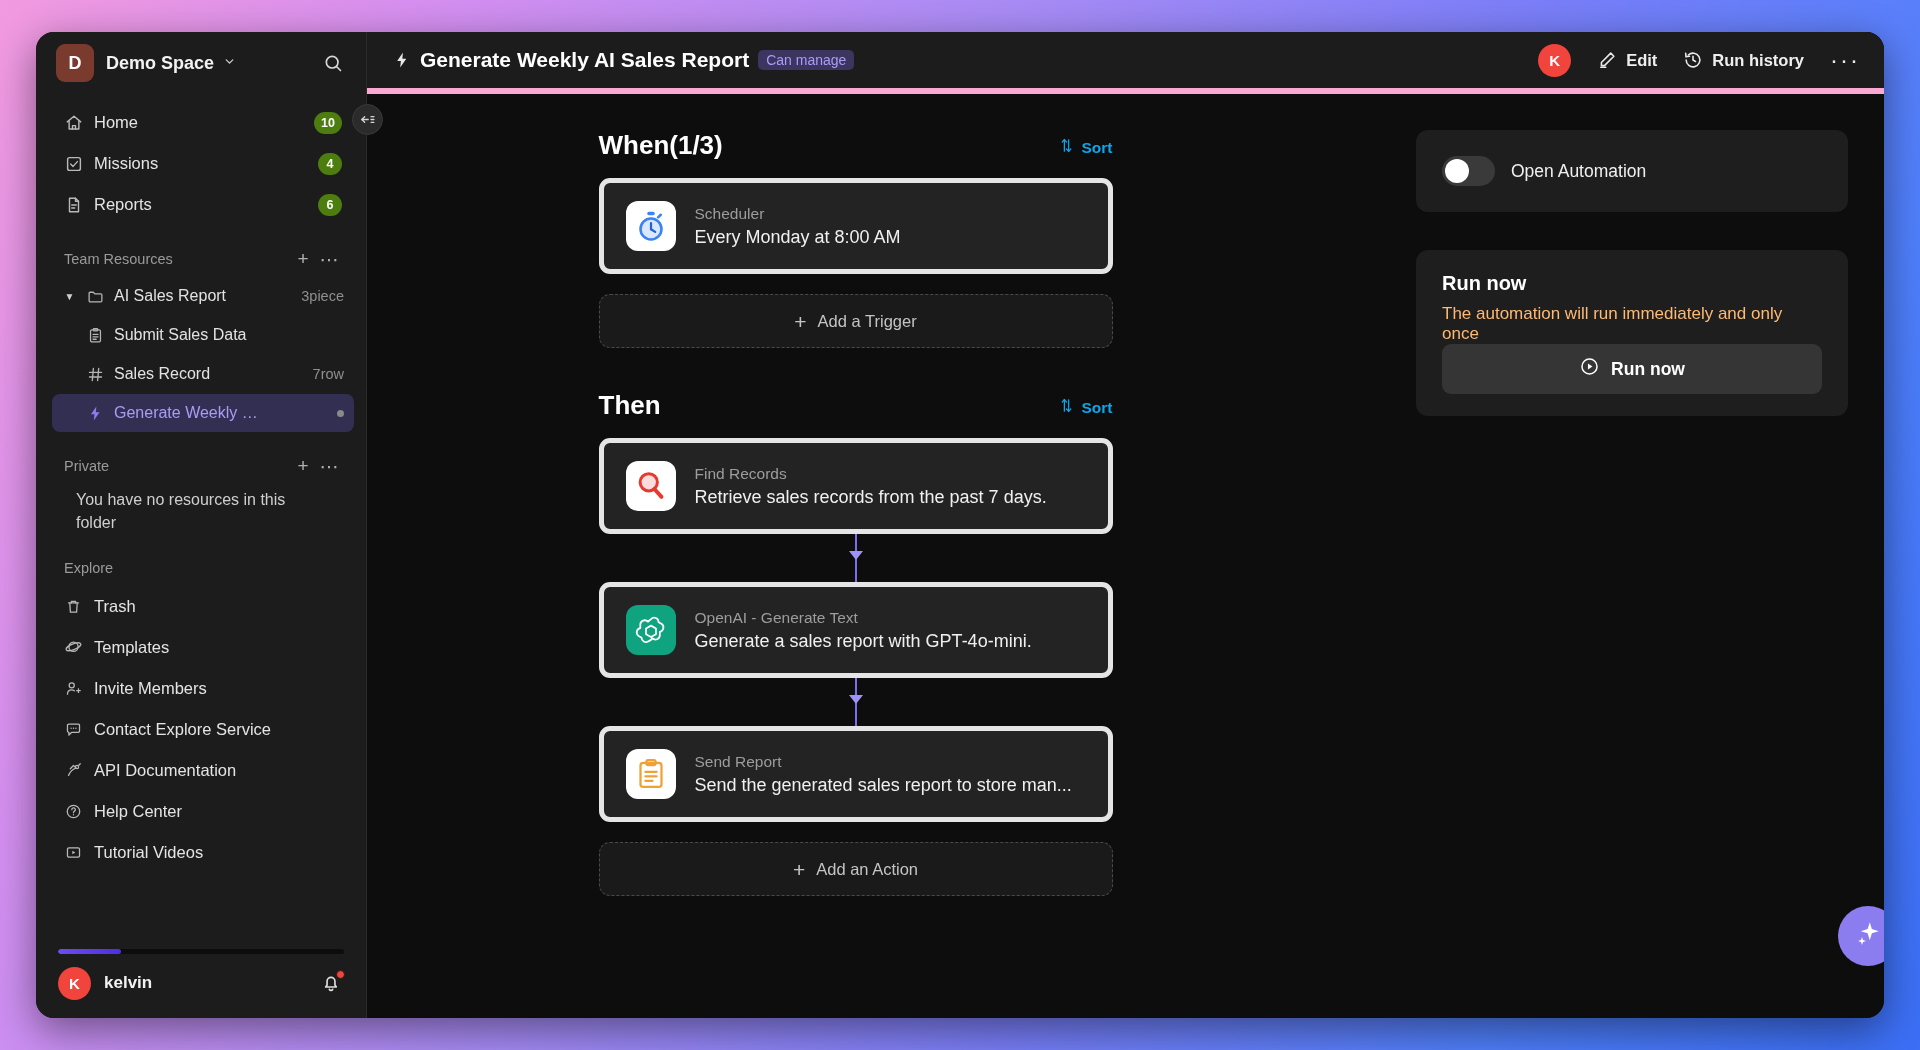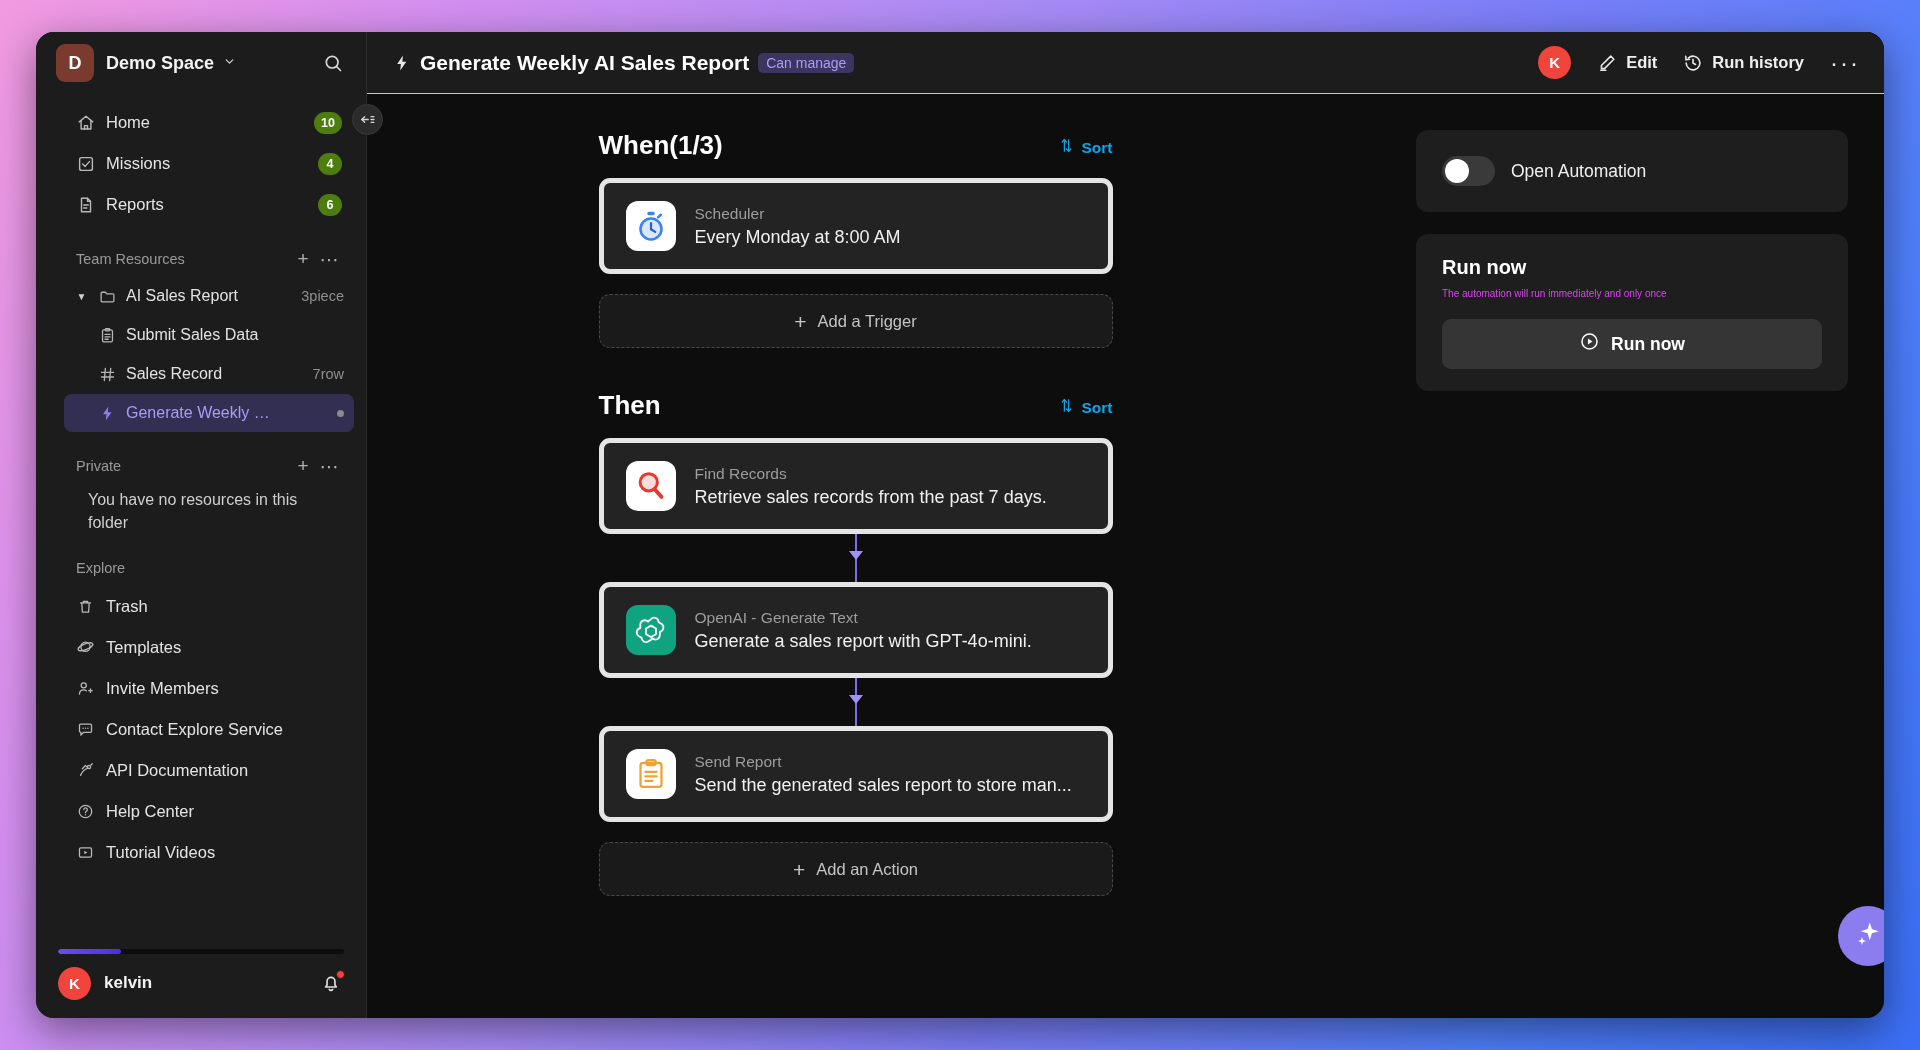--- a/index.html
+++ b/index.html
@@ -46,21 +46,21 @@
     font-size: 18px; font-weight: 700; color: #f2f2f2;
     white-space: nowrap;
   }
   .chev { color: #cfcfcf; font-size: 12px; margin-left: -3px; }
   .sb-top .spacer { flex: 1; }
   .search-btn {
     width: 30px; height: 30px; display: flex; align-items: center;
     justify-content: center; color: #d8d8d8; cursor: pointer;
   }
 
-  .sb-scroll { flex: 1; overflow: hidden; padding: 8px 0 0 16px; position: relative; }
+  .sb-scroll { flex: 1; overflow: hidden; padding: 8px 0 0 4px; position: relative; }
 
   .nav-item {
     display: flex; align-items: center; gap: 11px;
     height: 41px; margin: 0 12px; padding: 0 12px;
     border-radius: 8px; cursor: pointer;
     color: #e4e4e4; font-size: 16.5px;
   }
   .nav-item .ic { width: 19px; height: 19px; flex:0 0 19px; display:flex; align-items:center; justify-content:center; color:#b9b9b9; }
   .nav-item .lbl { flex: 1; white-space: nowrap; }
   .badge {
@@ -132,21 +132,21 @@
     display: flex; align-items: center; justify-content: center;
     color: #d4d4d4; cursor: pointer;
   }
 
   
   #main { flex: 1; display: flex; flex-direction: column; background: #0d0d0d; min-width: 0; position: relative; }
 
   #topbar {
     height: 62px; flex: 0 0 62px; background: #1c1c1c;
     display: flex; align-items: center; padding: 0 24px 0 26px;
-    border-bottom: 1px solid #f9a8d4;
+    border-bottom: 6px solid #f9a8d4;
   }
   .title-wrap { min-width: 0; }
   .title-line { display: flex; align-items: center; gap: 9px; }
   .title-bolt { color: #e8e8e8; display: flex; align-items: center; }
   .page-title { font-size: 21px; font-weight: 700; color: #fff; white-space: nowrap; }
   .perm-badge {
     background: #3b3560; color: #a99cf5; font-size: 14px;
     padding: 2px 8px; border-radius: 5px; white-space: nowrap;
   }
   .subtitle { color: #9b9b9b; font-size: 15.5px; margin-top: 3px; white-space: nowrap; }
@@ -207,37 +207,37 @@
     color: #c4c4c4; font-size: 16.5px; cursor: pointer; margin-top: 20px;
     background: #1a1a1a;
   }
   .add-btn .plus { font-size: 21px; font-weight: 300; line-height: 1; }
 
   .section-gap { height: 42px; }
 
   
   #right-panel {
     width: 492px; flex: 0 0 492px; padding: 36px 36px 0 24px;
-    display: flex; flex-direction: column; gap: 22px;
+    display: flex; flex-direction: column; gap: 38px;
   }
   .panel-card {
     background: #1e1e1e; border-radius: 12px; padding: 22px 26px;
   }
   .toggle-row { display: flex; align-items: center; gap: 16px; padding: 4px 0; }
   .switch {
     width: 53px; height: 30px; border-radius: 15px; background: #3a3a3a;
     position: relative; cursor: pointer; flex: 0 0 53px;
   }
   .switch .knob {
     position: absolute; left: 3px; top: 3px; width: 24px; height: 24px;
     border-radius: 50%; background: #fff;
   }
   .toggle-label { color: #f0f0f0; font-size: 17.5px; }
   .panel-title { color: #fff; font-size: 20px; font-weight: 700; margin-bottom: 9px; }
-  .panel-sub { color: #d946ef; font-size: 10px; margin-bottom: 20px; }
+  .panel-sub { color: #fdba74; font-size: 17px; }
   .run-btn {
     height: 50px; background: #353535; border-radius: 9px;
     display: flex; align-items: center; justify-content: center; gap: 11px;
     color: #ffffff; font-size: 17.5px; font-weight: 700; cursor: pointer;
   }
 
   
   #fab {
     position: absolute; right: -14px; bottom: 52px;
     width: 60px; height: 60px; border-radius: 50%;

